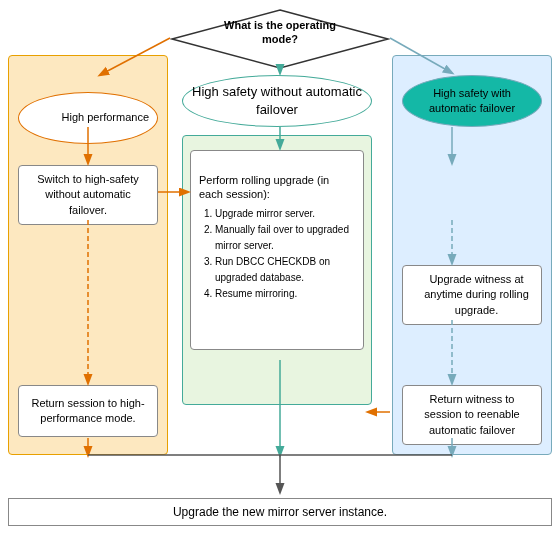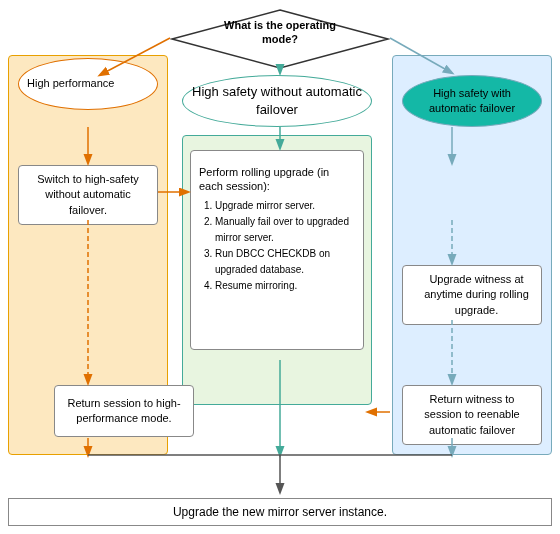--- a/index.html
+++ b/index.html
@@ -103,37 +103,37 @@
     <svg width="220" height="62" viewBox="0 0 220 62">
       <polygon points="110,2 218,31 110,60 2,31" fill="white" stroke="#333" stroke-width="1.5"></polygon>
       <foreignObject x="40" y="10" width="140" height="42">
         <div xmlns="http://www.w3.org/1999/xhtml" style="font-size:11px;font-weight:bold;text-align:center;line-height:1.3;">
           <span>What is the operating mode?</span>
         </div>
       </foreignObject>
     </svg>
   </div>
 
-  <div class="box box-oval" style="position:absolute; top:58px; left:18px; width:140px; height:52px; display:flex; align-items:center; justify-content:flex-start;">
+  <div class="box box-oval" style="position:absolute; top:92px; left:18px; width:140px; height:52px; display:flex; align-items:center; justify-content:flex-end;">
     <span>High performance</span>
   </div>
 
   <div class="box" style="position:absolute; top:165px; left:18px; width:140px; min-height:52px; display:flex; align-items:center; justify-content:center;">
     <span>Switch to high-safety without automatic failover.</span>
   </div>
 
-  <div class="box" style="position:absolute; top:385px; left:18px; width:140px; min-height:52px; display:flex; align-items:center; justify-content:center;margin-left:36px;">
+  <div class="box" style="position:absolute; top:385px; left:18px; width:140px; min-height:52px; display:flex; align-items:center; justify-content:center;">
     <span>Return session to high-performance mode.</span>
   </div>
 
   <div class="box" style="position:absolute; top:75px; left:182px; width:190px; height:52px; border-radius:50%; border:1.5px solid #4a9; display:flex; align-items:center; justify-content:center; background:#fff;">
     <span style="text-align:center;font-size:13px;">High safety without automatic failover</span>
   </div>
 
-  <div class="box" style="position:absolute; top:150px; left:190px; width:174px; min-height:200px; text-align:left; padding:14px 8px;">
+  <div class="box" style="position:absolute; top:150px; left:190px; width:174px; min-height:200px; text-align:left; padding:22px 8px;">
     <div style="font-weight:normal; margin-bottom:4px; font-size:11px; line-height:1.3;">Perform rolling upgrade (in each session):</div>
     <ol style="padding-left:16px; font-size:10px; line-height:1.6;">
       <li><span>Upgrade mirror server.</span></li>
       <li><span>Manually fail over to upgraded mirror server.</span></li>
       <li><span>Run DBCC CHECKDB on upgraded database.</span></li>
       <li><span>Resume mirroring.</span></li>
     </ol>
   </div>
 
   <div class="box" style="position:absolute; top:75px; right:18px; width:140px; height:52px; border-radius:50%; border:1.5px solid #7ab; display:flex; align-items:center; justify-content:center; background:#14b8a6;">

